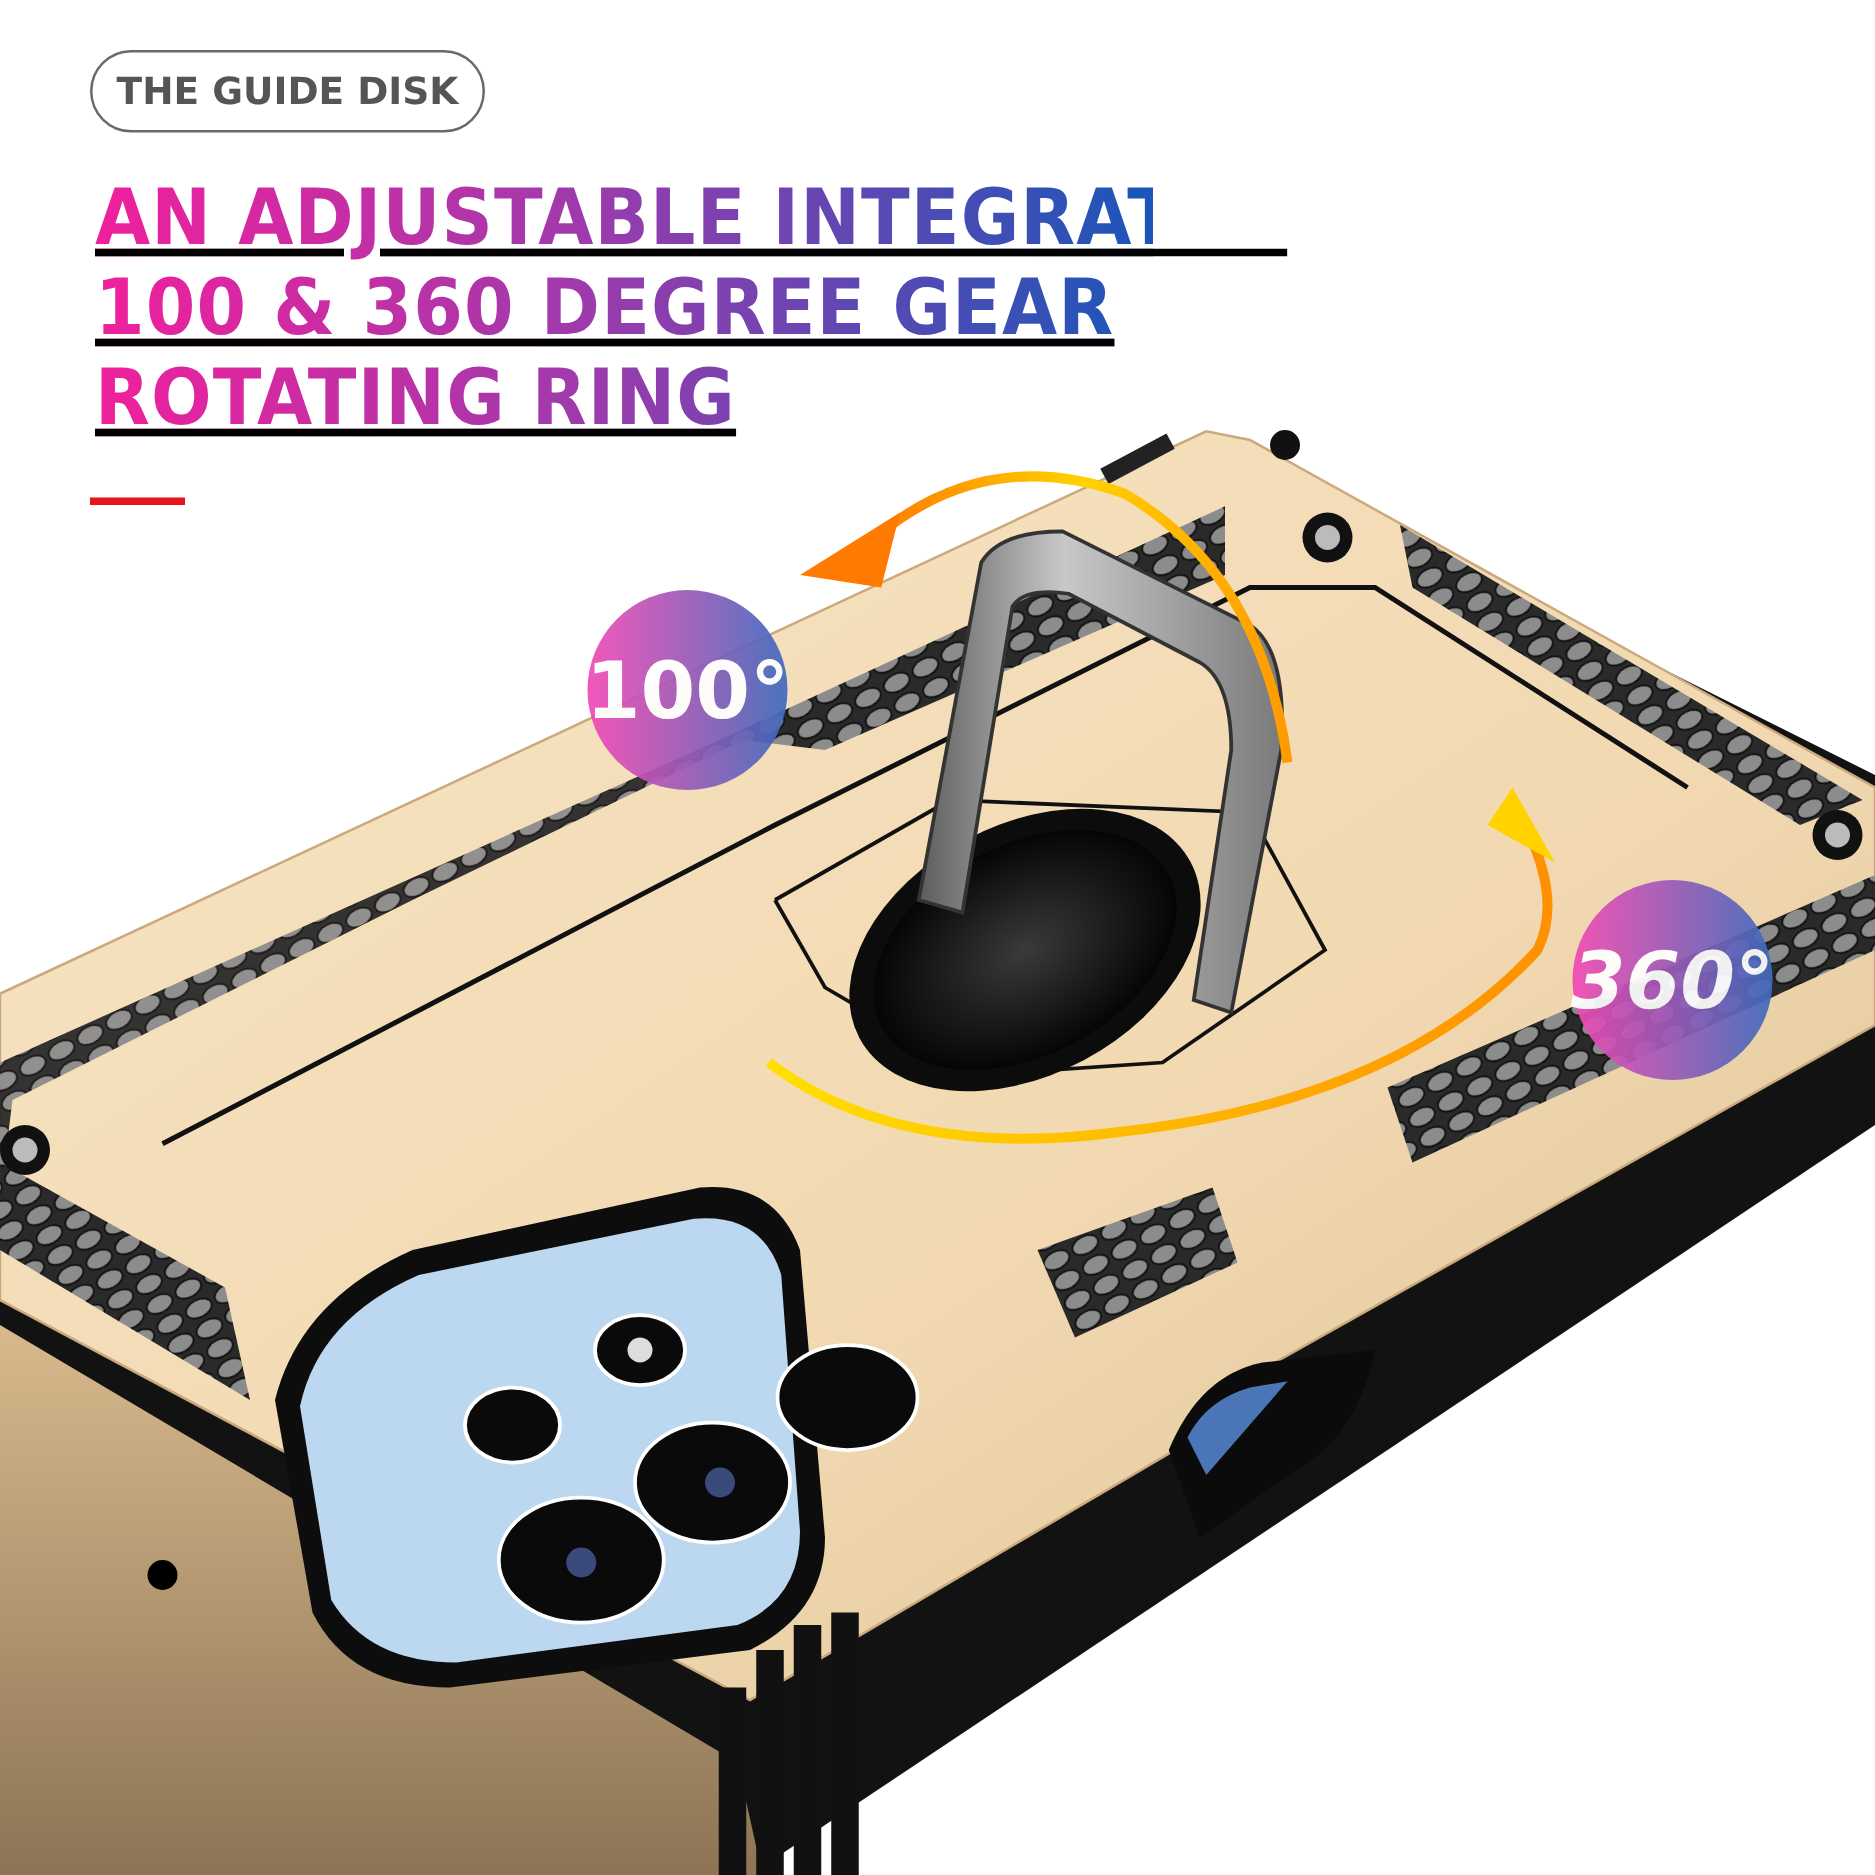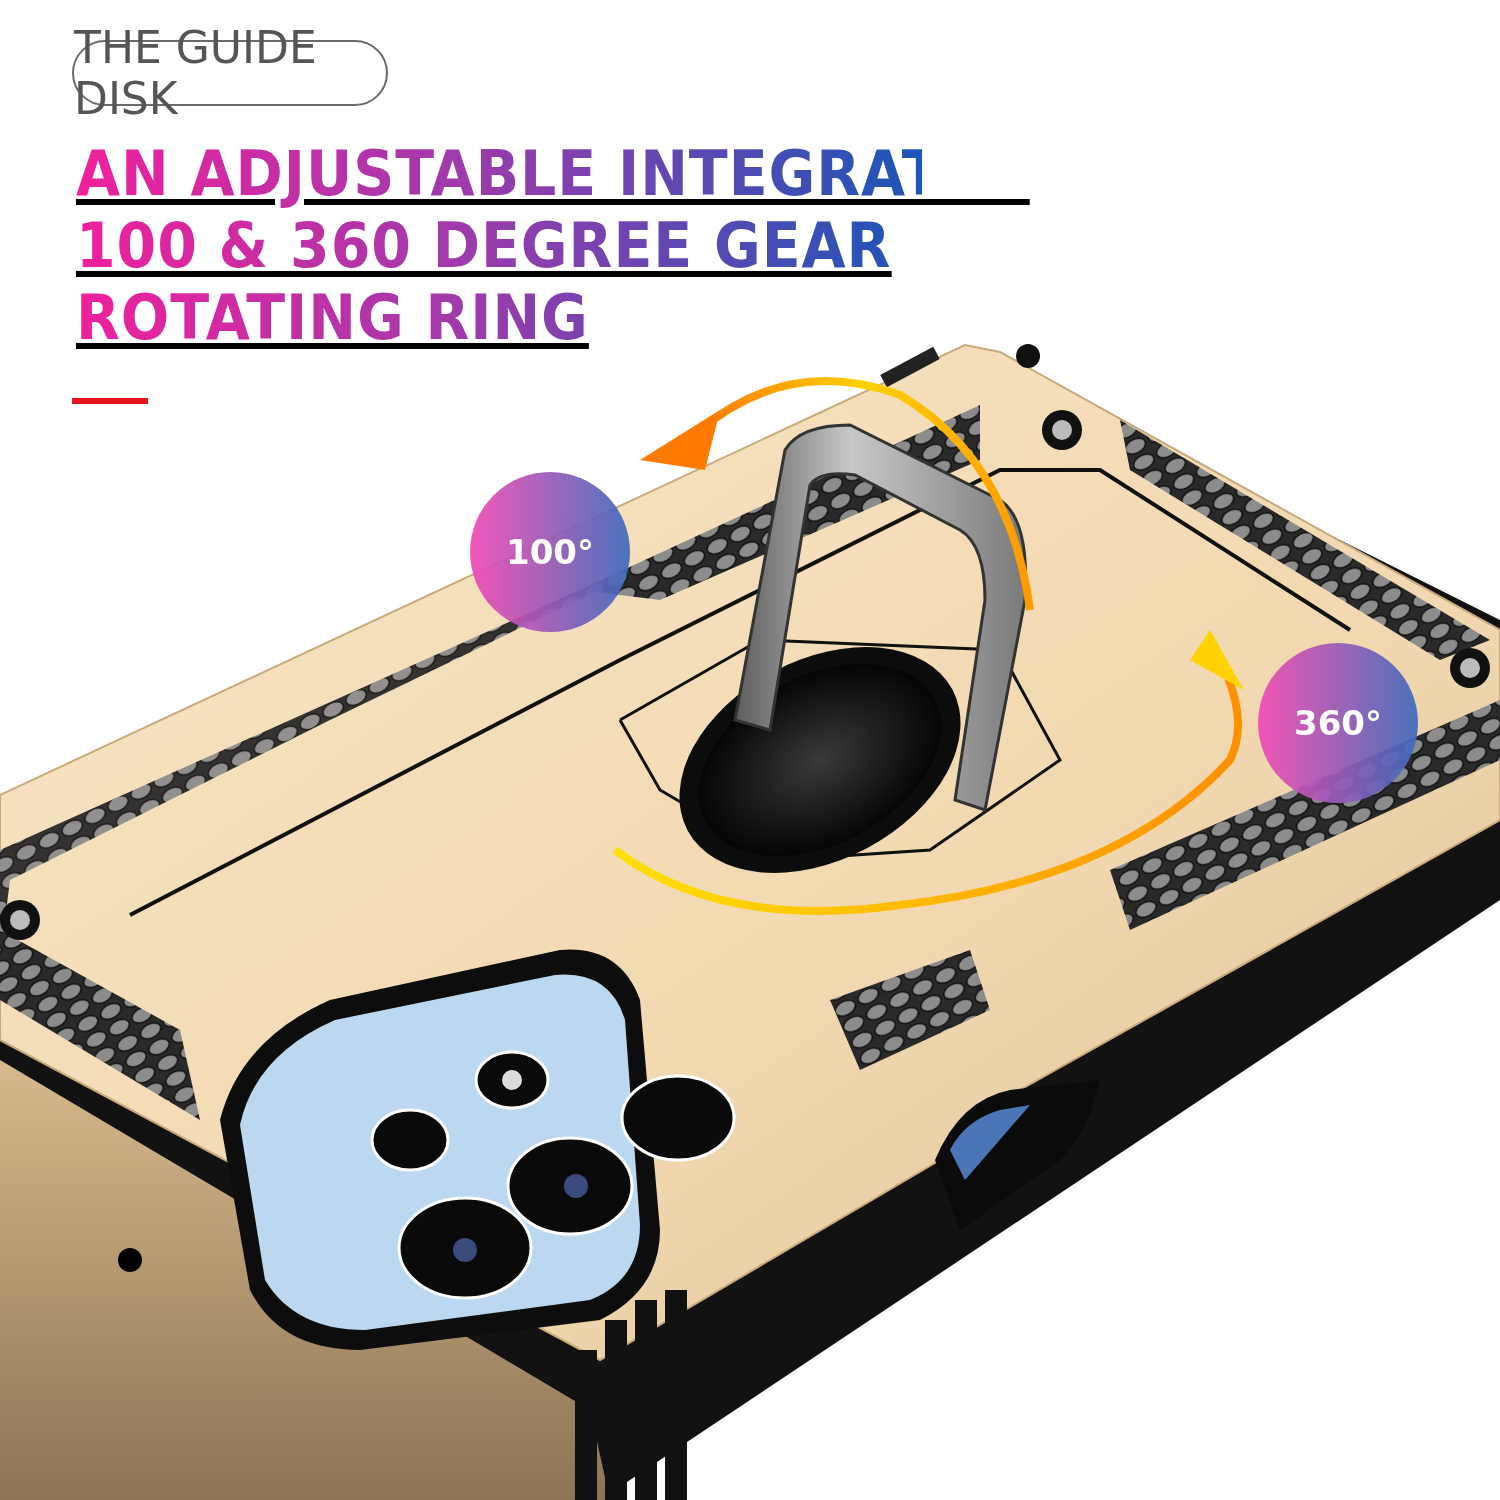--- a/index.html
+++ b/index.html
@@ -1,35 +1,35 @@
 <!DOCTYPE html>
 <html><head>
 <meta charset="utf-8">
 <style>
   html, body { margin: 0; padding: 0; background: #ffffff; }
   body { width: 1500px; height: 1500px; position: relative; overflow: hidden;
          font-family: "DejaVu Sans", "Liberation Sans", sans-serif; }
   .pill { position: absolute; left: 72px; top: 40px; width: 316px; height: 66px;
           border: 2px solid #6a6a6a; border-radius: 34px; box-sizing: border-box;
           display: flex; align-items: center; justify-content: center;
-          font-weight: normal; font-size: 44px; color: #555555; letter-spacing: 0px; }
+          font-weight: bold; font-size: 30px; color: #555555; letter-spacing: 0px; }
   .headline { position: absolute; left: 76px; top: 138px; width: 920px; text-decoration: underline; }
   .headline .line { font-family: "DejaVu Sans", sans-serif; font-weight: bold;
           font-size: 62px; line-height: 72px; letter-spacing: 1px;
           background: linear-gradient(90deg, #f0209c 0%, #a03aac 45%, #1a56b8 100%);
           -webkit-background-clip: text; background-clip: text; color: transparent;
           white-space: nowrap; transform: scaleX(0.92); transform-origin: left; }
   .accent-bar { position: absolute; left: 72px; top: 398px; width: 76px; height: 6px; background: #e8141b; }
   .product { position: absolute; left: 0; top: 0; width: 1500px; height: 1500px; }
   .badge { position: absolute; width: 160px; height: 160px; border-radius: 50%;
            background: linear-gradient(90deg, #f24bb6 0%, #9a5bb8 50%, #3f6bbf 100%);
            opacity: 0.93; display: flex; align-items: center; justify-content: center;
-           color: #ffffff; font-weight: bold; font-size: 34px; }
+           color: #ffffff; font-weight: bold; font-size: 63px; }
   .badge-100 { left: 470px; top: 472px; }
-  .badge-360 { left: 1258px; top: 643px; }
+  .badge-360 { left: 1258px; top: 704px; font-style: italic; }
 </style>
 </head>
 <body>
 
 <svg class="product" viewBox="0 0 1500 1500" xmlns="http://www.w3.org/2000/svg">
   <defs>
     <linearGradient id="caseGrad" x1="0" y1="0" x2="1" y2="1">
       <stop offset="0" stop-color="#f8e6c6"></stop>
       <stop offset="0.6" stop-color="#f1d8b0"></stop>
       <stop offset="1" stop-color="#dcbf93"></stop>

